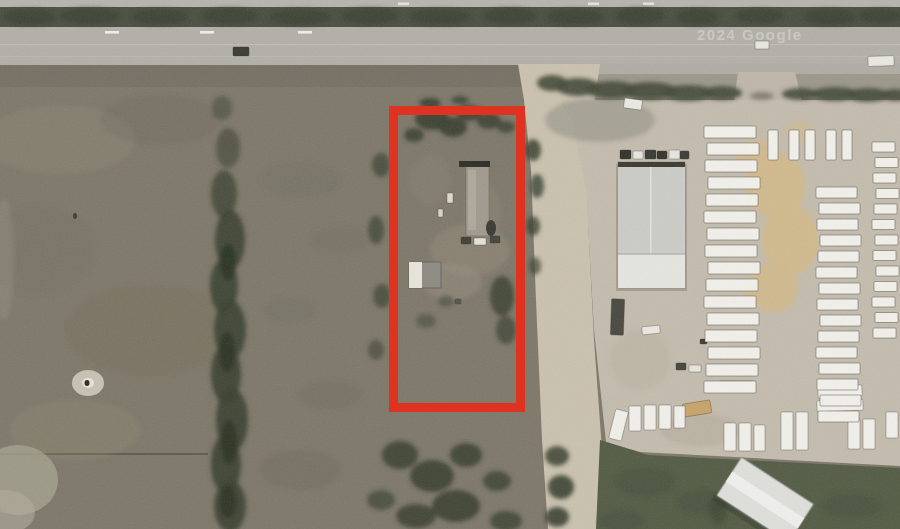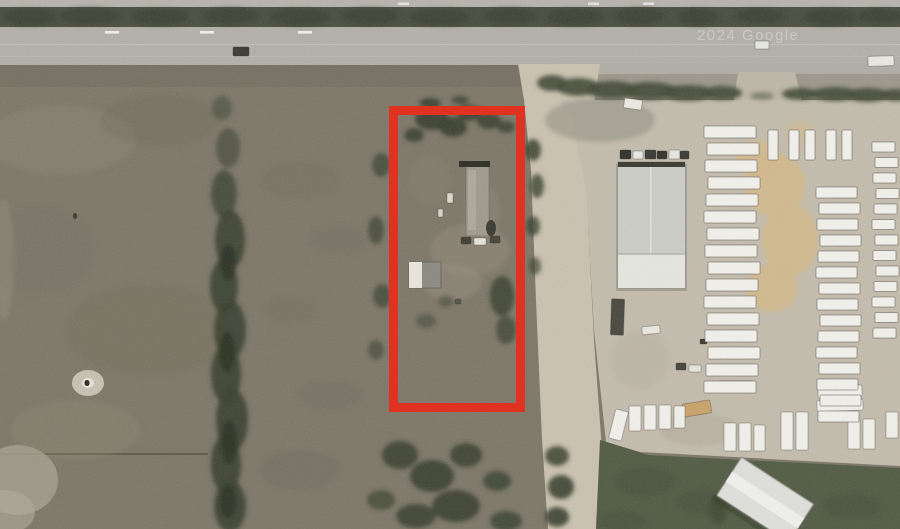--- a/index.html
+++ b/index.html
@@ -1,16 +1,16 @@
 <!DOCTYPE html>
 <html><head>
 <meta charset="utf-8">
 <style>
   html,body{margin:0;padding:0;background:#222;}
-  .stage{width:900px;height:529px;overflow:hidden;position:relative;background:#7e786b;}
+  .stage{width:900px;height:529px;overflow:hidden;position:relative;background:#7e786b;font-weight:bold;}
   svg{display:block;}
   text.watermark{font-family:"Liberation Sans","DejaVu Sans",sans-serif;font-size:15px;letter-spacing:1.5px;}
 </style>
 </head>
 <body>
 
 <div class="stage">
 <svg width="900" height="529" viewBox="0 0 900 529" xmlns="http://www.w3.org/2000/svg">
   <defs>
     <filter id="f-soft" x="-5%" y="-5%" width="110%" height="110%">

